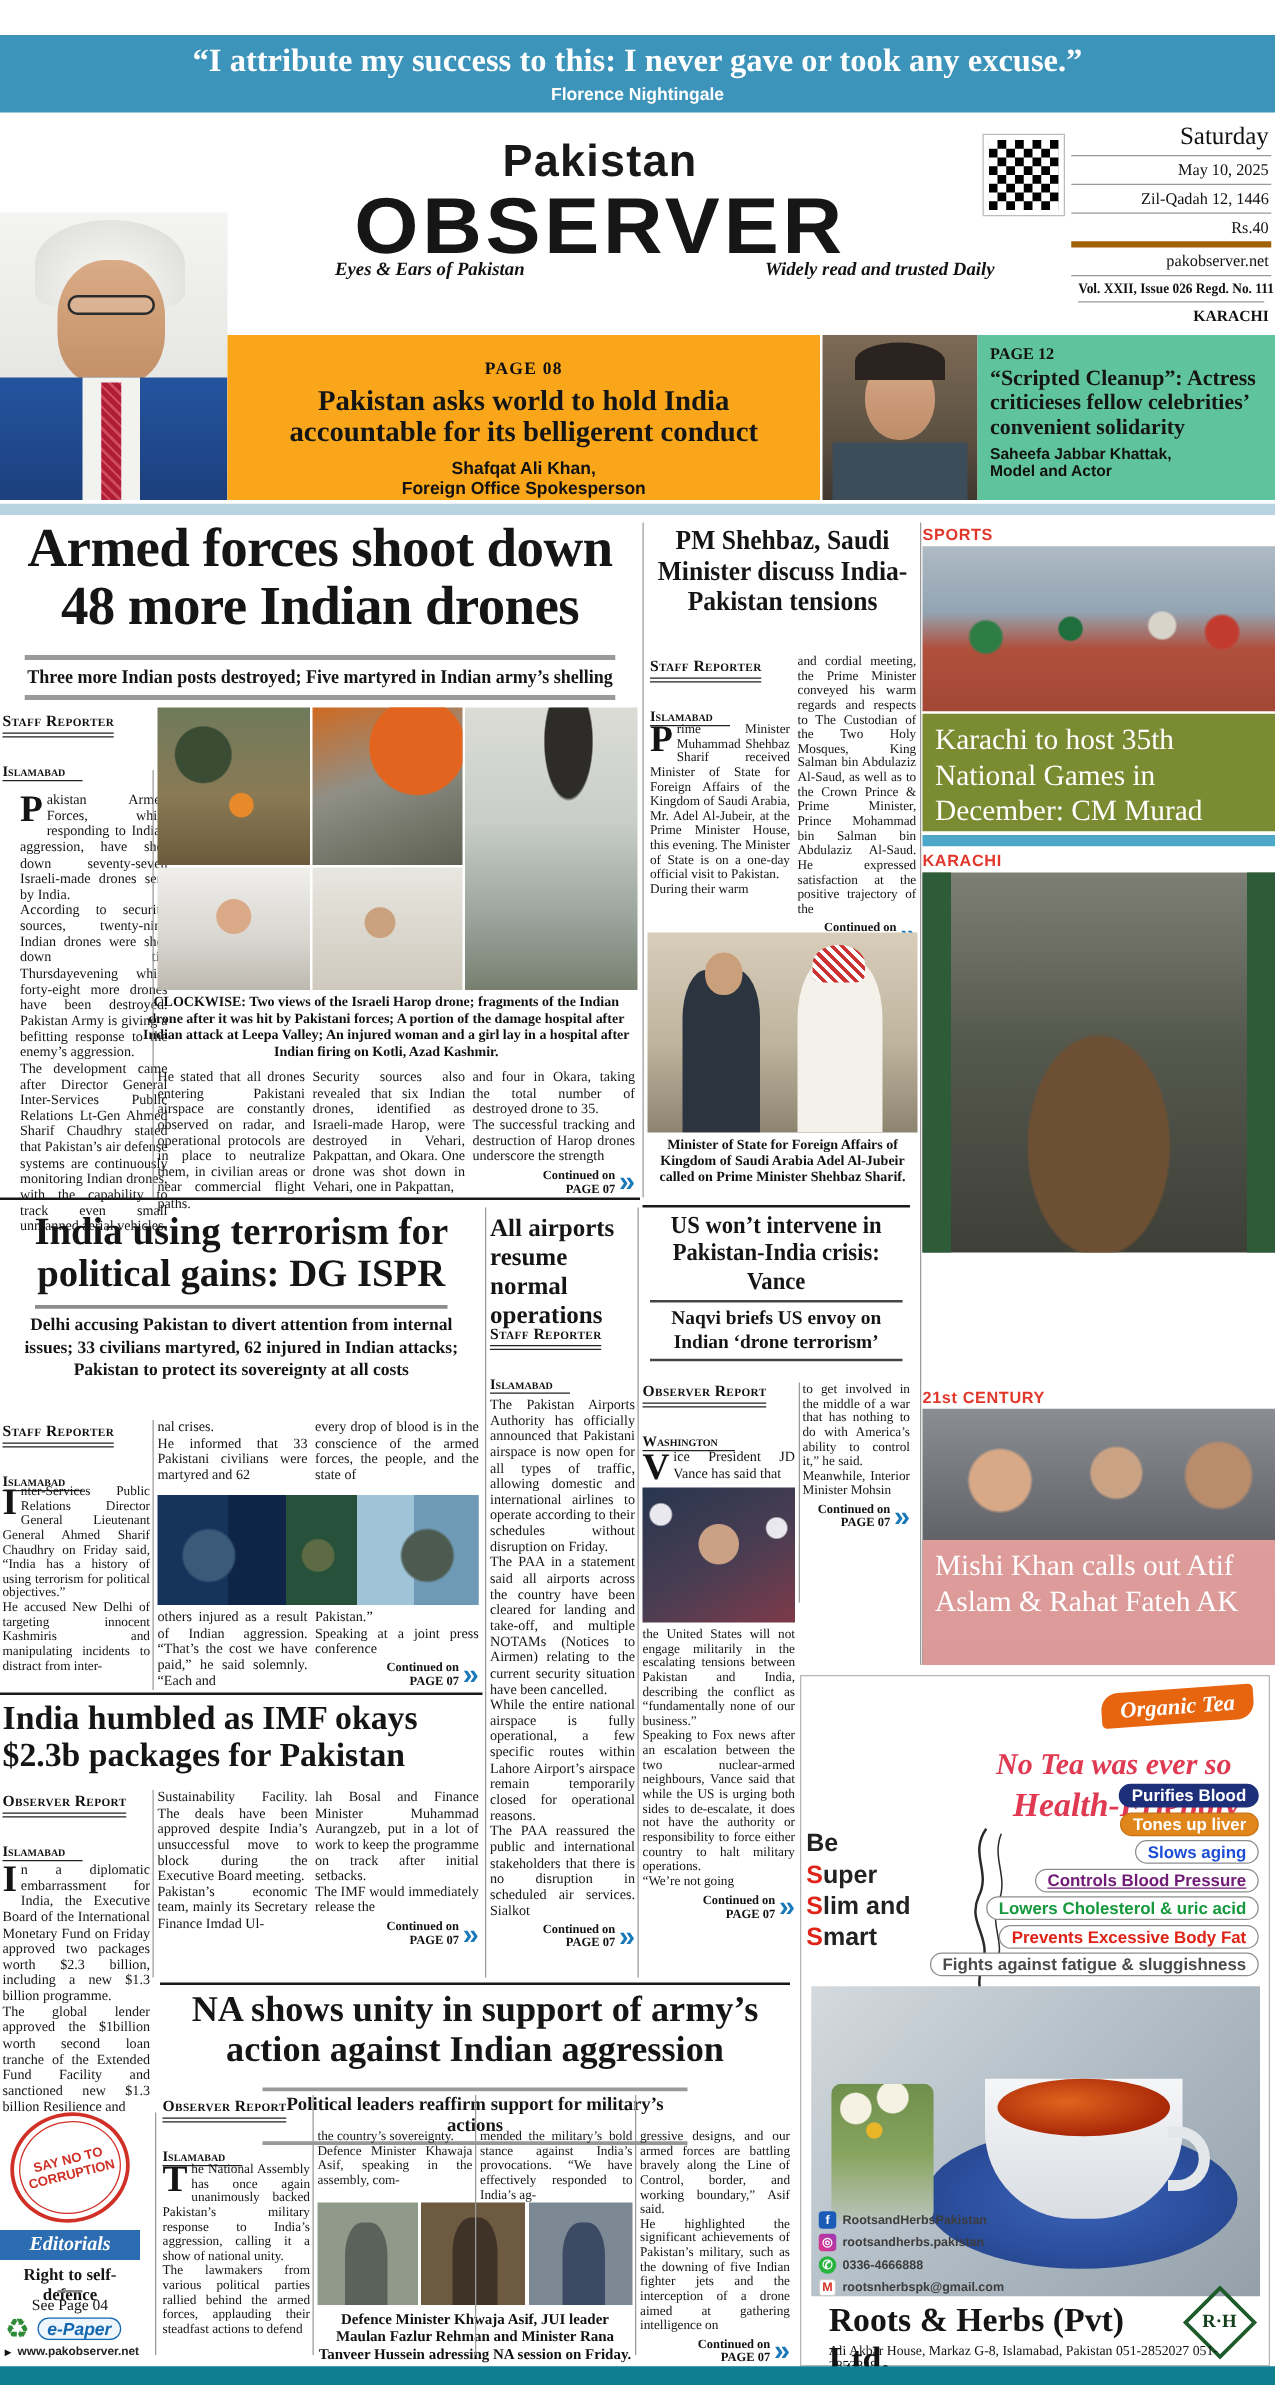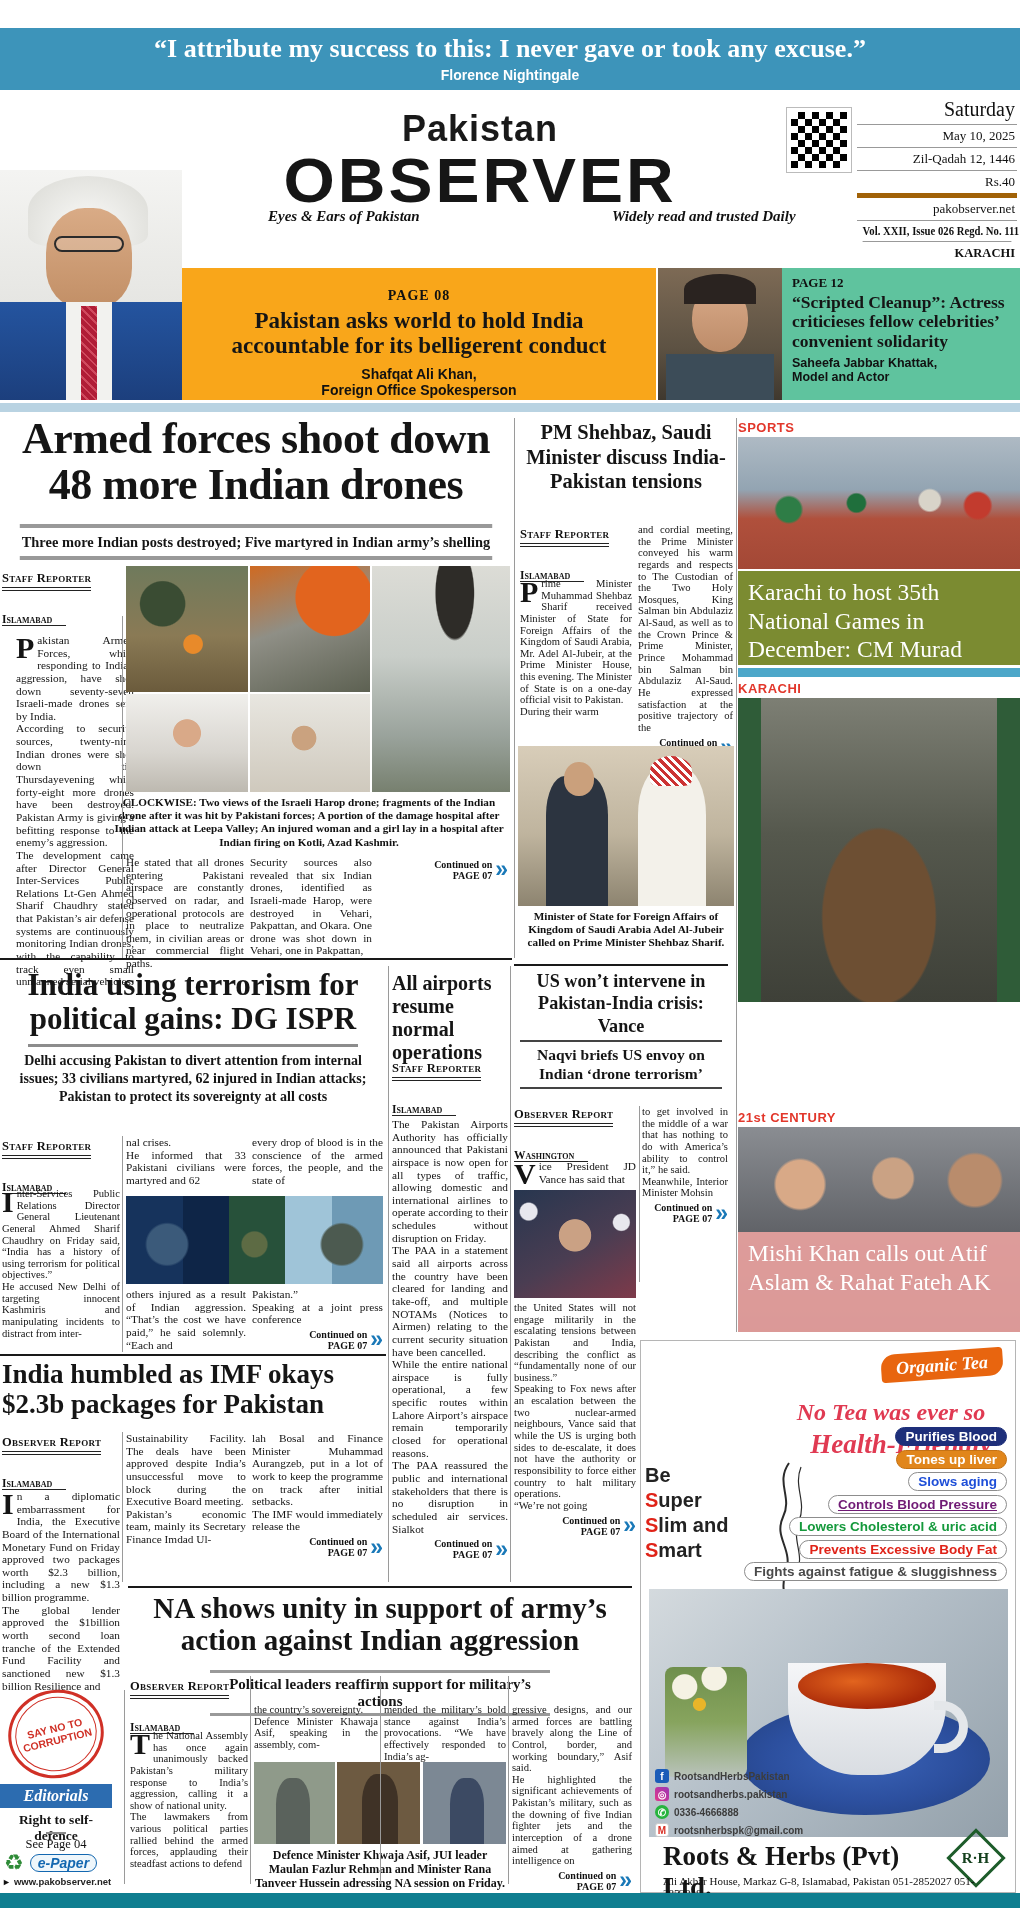--- a/index.html
+++ b/index.html
@@ -109,20 +109,22 @@
     <div class="ph" style="left:0;top:0;width:122px;height:126px;background:radial-gradient(circle at 55% 62%,#e88a2a 0 9%,transparent 10%),radial-gradient(circle at 30% 30%,#3a4c33 0 18%,transparent 19%),linear-gradient(180deg,#6f7a5c,#8a7a55 55%,#6b5b3c);"></div>
     <div class="ph" style="left:0;top:128px;width:122px;height:98px;background:radial-gradient(circle at 50% 40%,#d9a988 0 16%,transparent 17%),linear-gradient(180deg,#f0efec,#d8d5cf 60%,#bdb9b0);"></div>
     <div class="ph" style="left:124px;top:0;width:120px;height:126px;background:radial-gradient(circle at 70% 25%,#e2641e 0 30%,transparent 31%),linear-gradient(160deg,#cf6a22 0%,#8f8f86 45%,#5d6152 100%);"></div>
     <div class="ph" style="left:124px;top:128px;width:120px;height:98px;background:radial-gradient(circle at 45% 45%,#caa27f 0 14%,transparent 15%),linear-gradient(180deg,#e8e6e0,#cfc9bd);"></div>
     <div class="ph" style="left:246px;top:0;width:138px;height:226px;background:radial-gradient(ellipse at 60% 12%,#2e2c28 0 16%,transparent 17%),linear-gradient(180deg,#dcdcd6 0%,#c9cec9 40%,#9aa39c 75%,#77806f 100%);"></div>
   </div>
   <div class="abs cap ctr" style="left:110px;top:796px;width:398px;">CLOCKWISE: Two views of the Israeli Harop drone; fragments of the Indian drone after it was hit by Pakistani forces; A portion of the damage hospital after Indian attack at Leepa Valley; An injured woman and a girl lay in a hospital after Indian firing on Kotli, Azad Kashmir.</div>
   <div class="abs body-txt" style="left:126px;top:856px;width:118px;">He stated that all drones entering Pakistani airspace are constantly observed on radar, and operational protocols are in place to neutralize them, in civilian areas or near commercial flight paths.</div>
   <div class="abs body-txt" style="left:250px;top:856px;width:122px;">Security sources also revealed that six Indian drones, identified as Israeli-made Harop, were destroyed in Vehari, Pakpattan, and Okara. One drone was shot down in Vehari, one in Pakpattan,</div>
   <div class="abs" style="left:378px;top:856px;width:130px;">
+    <div class="body-txt">and four in Okara, taking the total number of destroyed drone to 35.
+The successful tracking and destruction of Harop drones underscore the strength</div>
     <div class="cont">
       <div class="cont-t"><span>Continued on</span><br><span>PAGE 07</span></div>
       <span class="chev">»</span>
     </div>
   </div>
 
   <div class="abs ctr hl condense" style="left:518px;top:420px;width:216px;font-size:22px;line-height:1.12;">PM Shehbaz, Saudi Minister discuss India-Pakistan tensions</div>
   <div class="abs" style="left:520px;top:524px;">
     <span class="byline">Staff Reporter</span><br><br>
     <span class="dateline">Islamabad</span>

